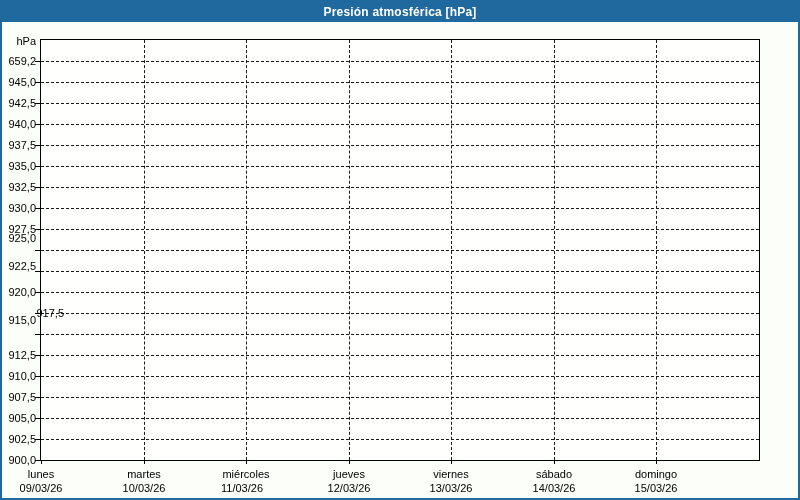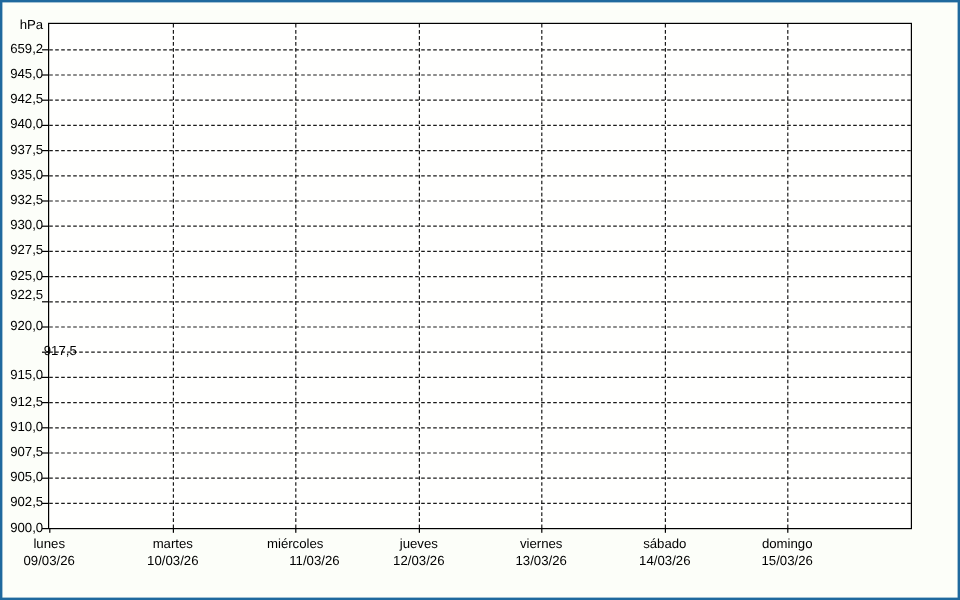--- a/index.html
+++ b/index.html
@@ -94,20 +94,21 @@
     color: #000000;
     line-height: 13px;
     white-space: nowrap;
     text-align: center;
   }
 </style>
 </head>
 <body>
 
 <div class="window">
+  <div class="titlebar">Presión atmosférica [hPa]</div>
   <div class="chart-area">
     <div class="y-unit" style="top:13px;">hPa</div>
     <div class="plot">
         <div class="h-grid" style="top: 21px;"></div>
         <div class="h-grid" style="top: 42px;"></div>
         <div class="h-grid" style="top: 63px;"></div>
         <div class="h-grid" style="top: 84px;"></div>
         <div class="h-grid" style="top: 105px;"></div>
         <div class="h-grid" style="top: 126px;"></div>
         <div class="h-grid" style="top: 147px;"></div>
@@ -142,50 +143,50 @@
       <div class="y-label" style="top: 117px;">937,5</div>
       <div class="y-tick" style="left: 33px; top: 144px;"></div>
       <div class="y-label" style="top: 138px;">935,0</div>
       <div class="y-tick" style="left: 33px; top: 165px;"></div>
       <div class="y-label" style="top: 159px;">932,5</div>
       <div class="y-tick" style="left: 33px; top: 186px;"></div>
       <div class="y-label" style="top: 180px; text-align: right;">930,0</div>
       <div class="y-tick" style="left: 33px; top: 207px;"></div>
       <div class="y-label" style="top: 201px;">927,5</div>
       <div class="y-tick" style="left: 33px; top: 228px;"></div>
-      <div class="y-label" style="top: 222px; text-align: right;">925,0</div>
+      <div class="y-label" style="top: 210px; text-align: right;">925,0</div>
       <div class="y-tick" style="left: 33px; top: 249px;"></div>
       <div class="y-label" style="top: 238px;">922,5</div>
       <div class="y-tick" style="left: 33px; top: 270px;"></div>
       <div class="y-label" style="top: 264px;">920,0</div>
       <div class="y-tick" style="left: 33px; top: 291px;"></div>
       <div class="y-label" style="top: 285px; padding-left: 28px;">917,5</div>
       <div class="y-tick" style="left: 33px; top: 312px;"></div>
-      <div class="y-label" style="top: 305px;">915,0</div>
+      <div class="y-label" style="top: 292px;">915,0</div>
       <div class="y-tick" style="left: 33px; top: 333px;"></div>
       <div class="y-label" style="top: 327px;">912,5</div>
       <div class="y-tick" style="left: 33px; top: 354px;"></div>
       <div class="y-label" style="top: 348px;">910,0</div>
       <div class="y-tick" style="left: 33px; top: 375px;"></div>
       <div class="y-label" style="top: 369px;">907,5</div>
       <div class="y-tick" style="left: 33px; top: 396px;"></div>
       <div class="y-label" style="top: 390px;">905,0</div>
       <div class="y-tick" style="left: 33px; top: 417px;"></div>
       <div class="y-label" style="top: 411px;">902,5</div>
       <div class="y-tick" style="left: 33px; top: 438px;"></div>
       <div class="y-label" style="top: 432px;">900,0</div>
       <div class="x-tick" style="left: 39px; top: 438px;"></div>
       <div class="x-label" style="left: 39px; top: 446px;">lunes</div>
       <div class="x-label" style="left: 39px; top: 460px;">09/03/26</div>
       <div class="x-tick" style="left: 142px; top: 438px;"></div>
       <div class="x-label" style="left: 142px; top: 446px;">martes</div>
       <div class="x-label" style="left: 142px; top: 460px;">10/03/26</div>
       <div class="x-tick" style="left: 244px; top: 438px;"></div>
       <div class="x-label" style="left: 244px; top: 446px;">miércoles</div>
-      <div class="x-label" style="left: 260px; top: 460px; text-align: right;">11/03/26</div>
+      <div class="x-label" style="left: 240px; top: 460px; text-align: right;">11/03/26</div>
       <div class="x-tick" style="left: 347px; top: 438px;"></div>
       <div class="x-label" style="left: 347px; top: 446px;">jueves</div>
       <div class="x-label" style="left: 347px; top: 460px;">12/03/26</div>
       <div class="x-tick" style="left: 449px; top: 438px;"></div>
       <div class="x-label" style="left: 449px; top: 446px;">viernes</div>
       <div class="x-label" style="left: 449px; top: 460px;">13/03/26</div>
       <div class="x-tick" style="left: 552px; top: 438px;"></div>
       <div class="x-label" style="left: 552px; top: 446px;">sábado</div>
       <div class="x-label" style="left: 552px; top: 460px;">14/03/26</div>
       <div class="x-tick" style="left: 654px; top: 438px;"></div>

